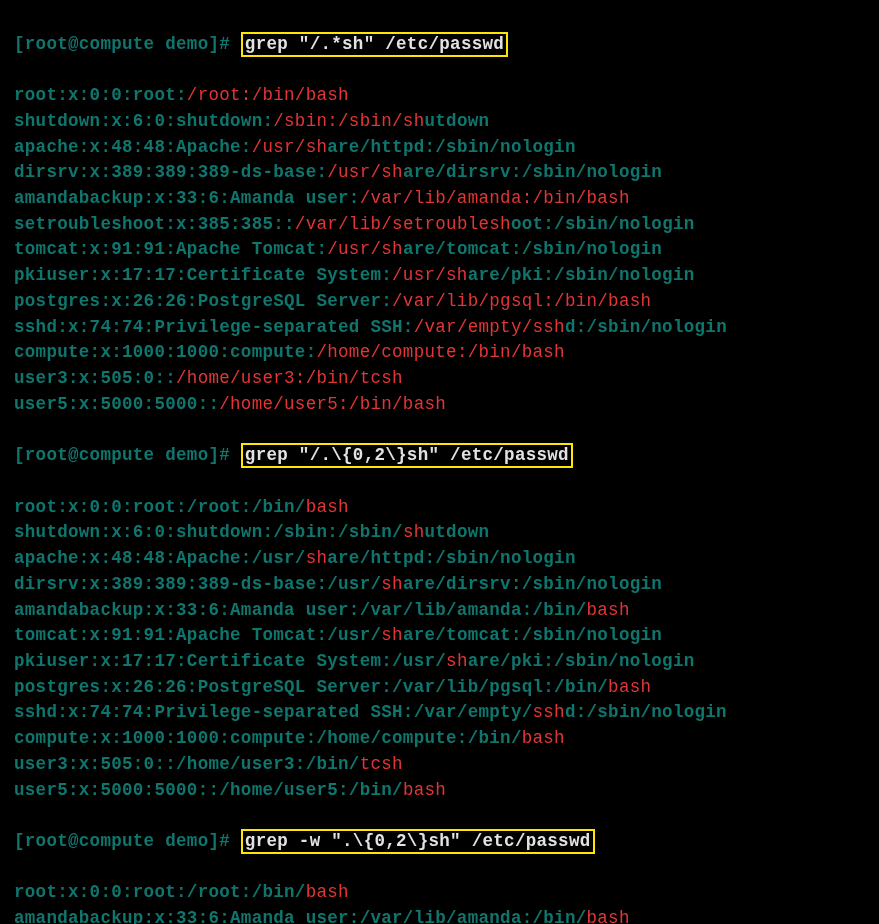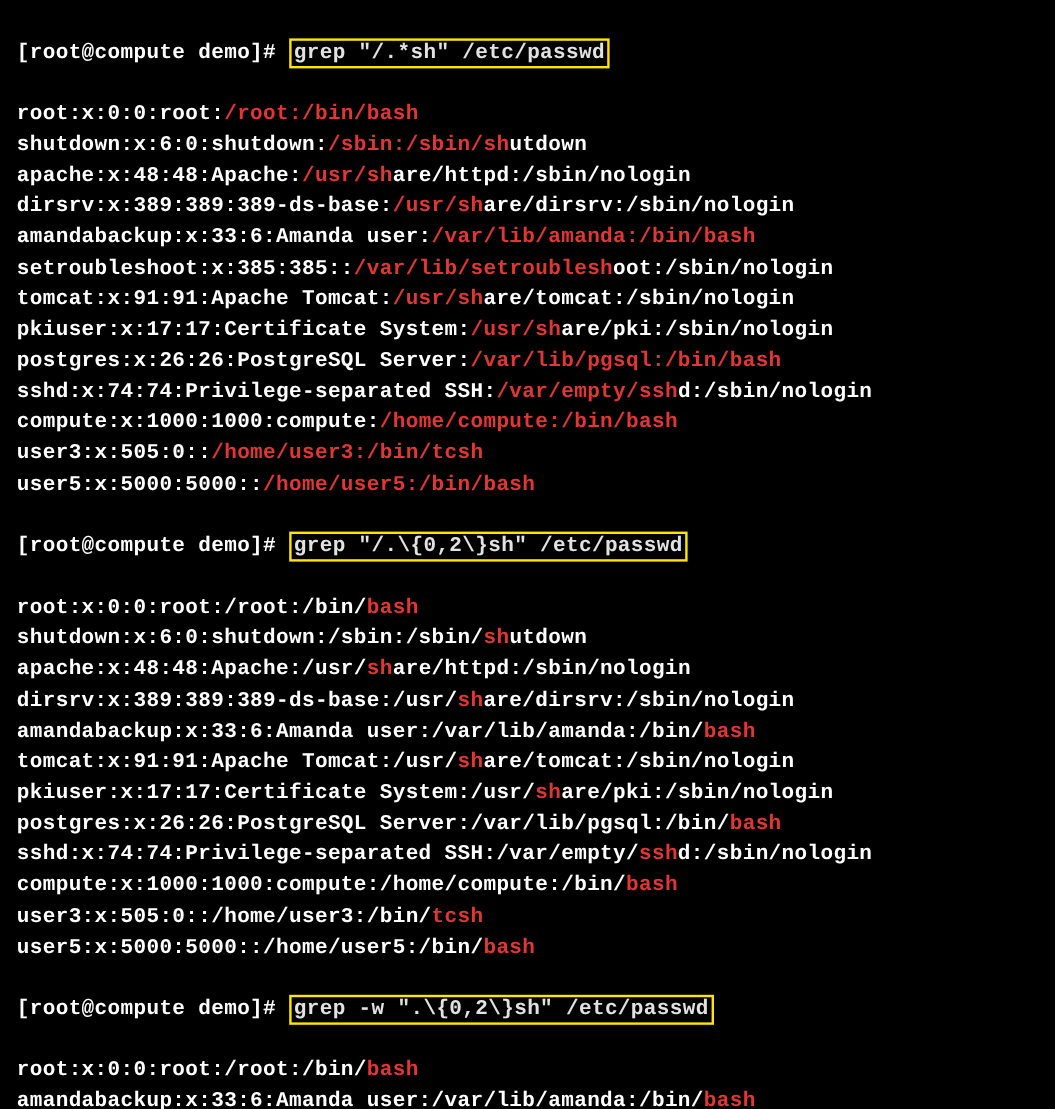--- a/index.html
+++ b/index.html
@@ -14,22 +14,22 @@
     overflow: hidden;
     position: relative;
     letter-spacing: 0.3px;
   }
   .terminal {
     padding: 6px 4px 4px 14px;
     white-space: pre;
     font-weight: 600;
   }
   .line { display: block; }
-  .white { color: #ffffff; }
-  .red { color: #e23535; font-weight: bold; }
+  .white { color: #0f766e; }
+  .red { color: #e23535; font-weight: normal; }
   .boxed {
     border: 2px solid #ffe600;
     padding: 0 2px;
     display: inline-block;
     line-height: 1.2;
   }
 </style>
 </head>
 <body>
 

